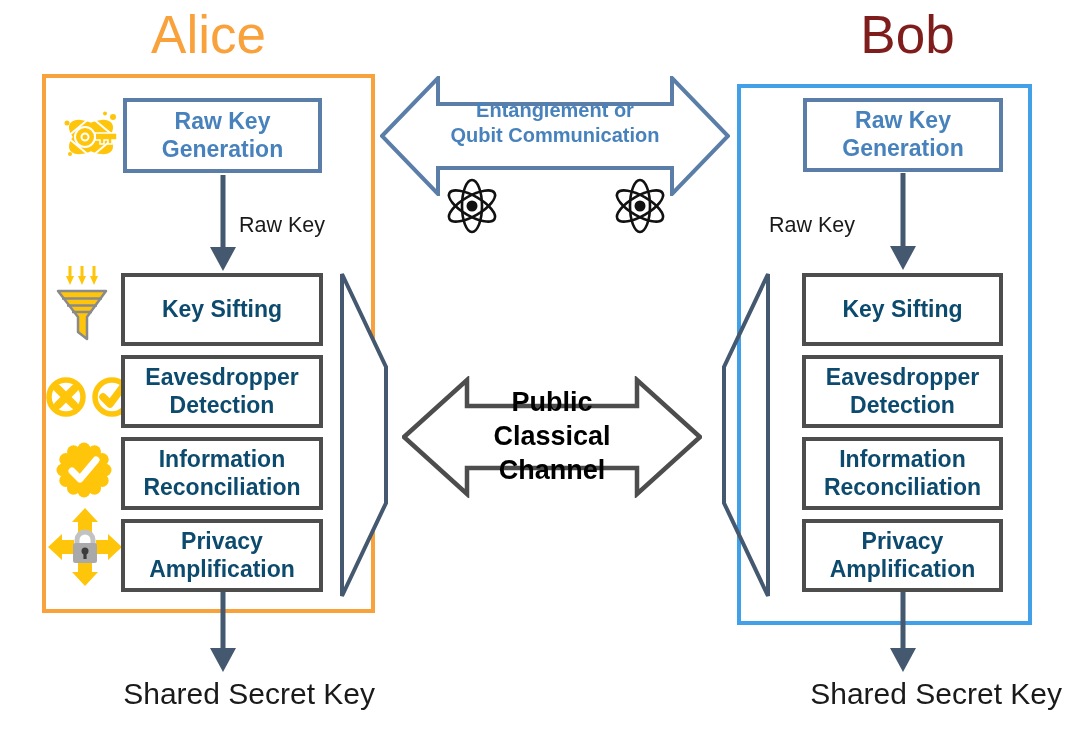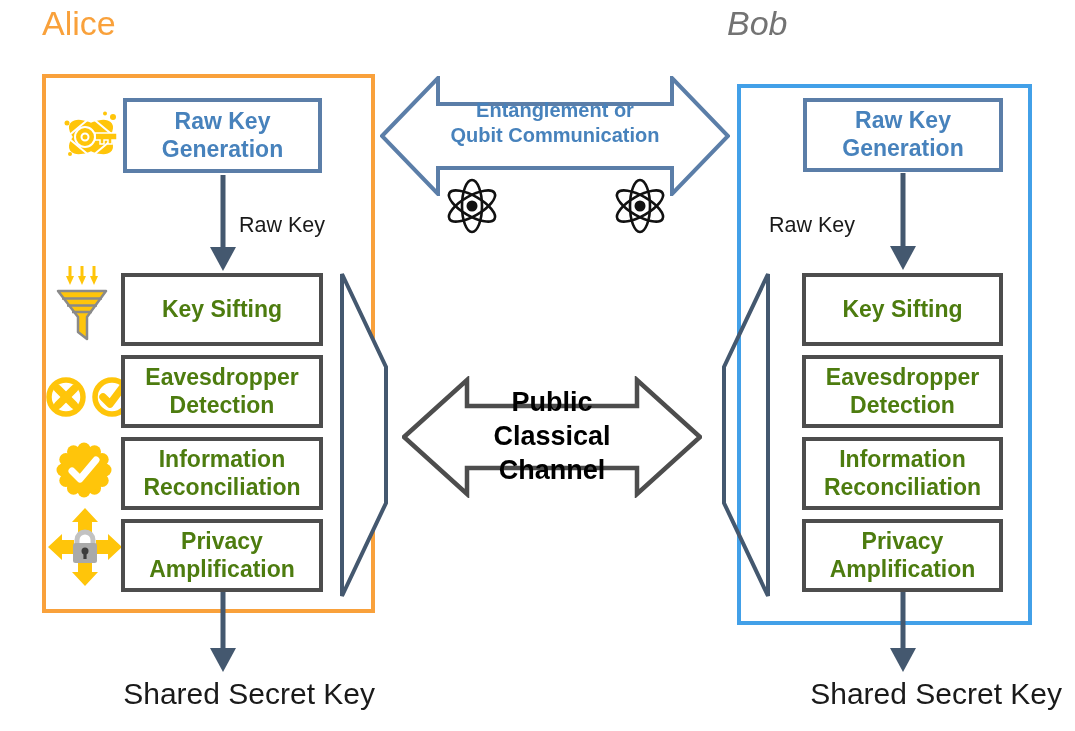--- a/index.html
+++ b/index.html
@@ -1,24 +1,24 @@
 <!DOCTYPE html>
 <html><head>
 <meta charset="utf-8">
 <style>
   html,body{margin:0;padding:0;background:#fff;}
   #canvas{position:relative;width:1075px;height:731px;background:#fff;
           font-family:"Liberation Sans",sans-serif;overflow:hidden;}
   .abs{position:absolute;}
   .ctr{display:flex;align-items:center;justify-content:center;text-align:center;white-space:pre-line;}
-  .party-title{font-size:34px;font-weight:400;}
+  .party-title{font-size:53px;text-align:center;font-weight:400;}
   .outer-box{box-sizing:border-box;border:4px solid;background:transparent;}
   .rkg{box-sizing:border-box;border:4px solid #5B7EA8;background:#fff;color:#4782BC;
        font-weight:bold;font-size:23px;line-height:1.2;}
-  .step{box-sizing:border-box;border:4px solid #4D4D4D;background:#fff;color:#4d7c0f;
+  .step{box-sizing:border-box;border:4px solid #4D4D4D;background:#fff;color:#0c4a6e;
         font-weight:bold;font-size:23px;line-height:1.18;}
   .rawkey{font-size:21.5px;color:#1a1a1a;}
   .output{font-size:30px;color:#1a1a1a;text-align:right;}
   svg{display:block;}
 </style>
 </head>
 <body>
 
 <div id="canvas">
 
@@ -159,21 +159,21 @@
   </svg>
 
   <div class="abs" style="left:402px;top:376px;width:300px;height:122px;">
     <svg width="300" height="122" viewBox="0 0 300 122">
       <polygon points="2,61 65,4 65,30 235,30 235,4 298,61 235,118 235,92 65,92 65,118" fill="#ffffff" stroke="#4D4D4D" stroke-width="4.5" stroke-linejoin="miter"></polygon>
     </svg>
     <div class="abs ctr" style="left:65px;top:30px;width:170px;height:62px;font-weight:bold;font-size:27px;color:#000;line-height:1.25;">Public Classical
 Channel</div>
   </div>
 
-  <div class="abs party-title" style="left:727px;top:4px;width:295px;color:#737373;font-style:italic;">Bob</div>
+  <div class="abs party-title" style="left:760px;top:4px;width:295px;color:#7f1d1d;">Bob</div>
 
   <div class="abs outer-box" style="left:737px;top:84px;width:295px;height:541px;border-color:#42A0E8;"></div>
 
   <svg class="abs" style="left:718px;top:266px" width="56" height="336" viewBox="0 0 56 336">
     <polygon points="50,8 6,101 6,237 50,330" fill="none" stroke="#44586F" stroke-width="4"></polygon>
   </svg>
 
   <div class="abs ctr rkg" style="left:803px;top:98px;width:200px;height:74px;">Raw Key
 Generation</div>
 

